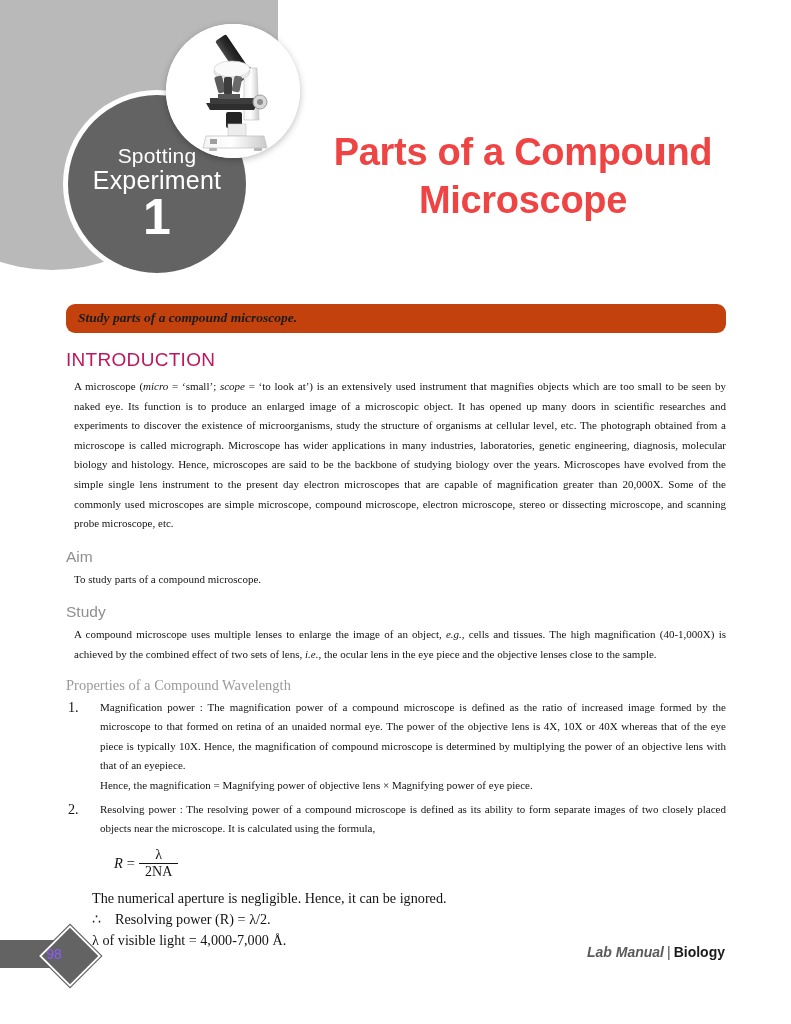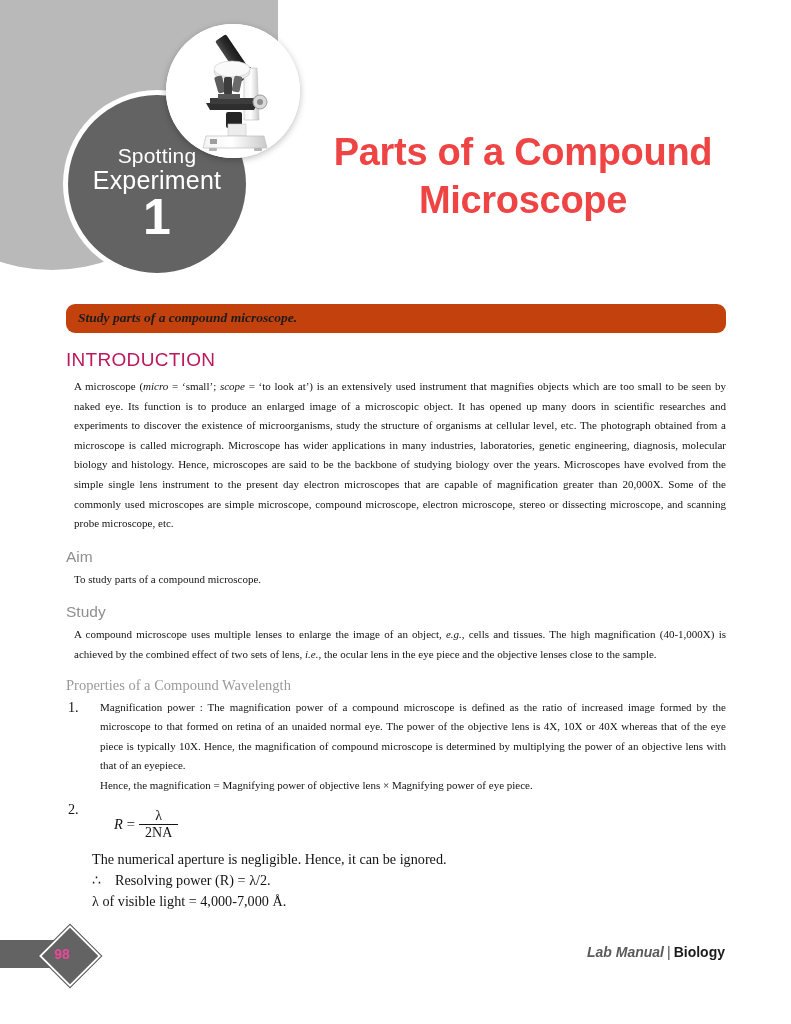--- a/index.html
+++ b/index.html
@@ -254,31 +254,30 @@
     top: 2px;
     width: 40px;
     height: 40px;
     background: #636363;
     border: 2px solid #ffffff;
     outline: 1px solid #5e5e5e;
     transform: rotate(45deg);
   }
   .foot-num {
     position: absolute;
-    left: 42px;
+    left: 34px;
     top: 2px;
     width: 40px;
     height: 40px;
     display: flex;
     align-items: center;
     justify-content: center;
-    color: #ec4899;
+    color: #8b5cf6;
     font-family: "Liberation Sans", sans-serif;
     font-size: 14px;
-    font-weight: bold;
   }
   .foot-right {
     position: absolute;
     right: 66px;
     top: 12px;
     font-family: "Liberation Sans", sans-serif;
     font-size: 14px;
     color: #1b1b1b;
     white-space: nowrap;
   }
@@ -383,20 +382,21 @@
     <h4 class="prop-head">Properties of a Compound Wavelength</h4>
 
     <ol class="props">
       <li>
         <span class="marker">1.</span>
         <p class="body"><span class="lead">Magnification power</span><span> : The magnification power of a compound microscope is defined as the ratio of increased image formed by the microscope to that formed on retina of an unaided normal eye. The power of the objective lens is 4X, 10X or 40X whereas that of the eye piece is typically 10X. Hence, the magnification of compound microscope is determined by multiplying the power of an objective lens with that of an eyepiece.</span></p>
         <p class="body nj">Hence, the magnification = Magnifying power of objective lens × Magnifying power of eye piece.</p>
       </li>
       <li>
         <span class="marker">2.</span>
+        <p class="body"><span class="lead">Resolving power</span><span> : The resolving power of a compound microscope is defined as its ability to form separate images of two closely placed objects near the microscope. It is calculated using the formula,</span></p>
 
         <div class="formula">
           <span class="row">
             <span class="rv">R</span>
             <span class="eq">=</span>
             <span class="frac">
               <span class="num-t">λ</span>
               <span class="bar"></span>
               <span class="den">2NA</span>
             </span>

